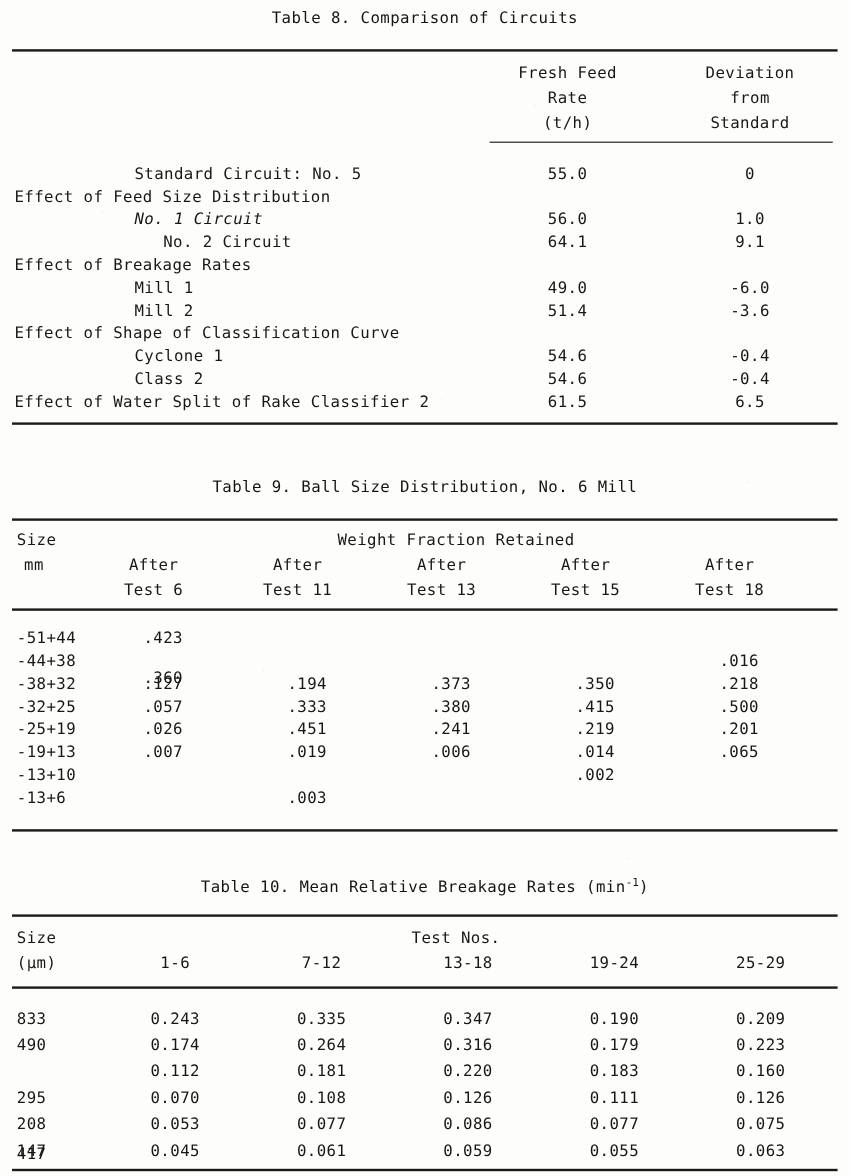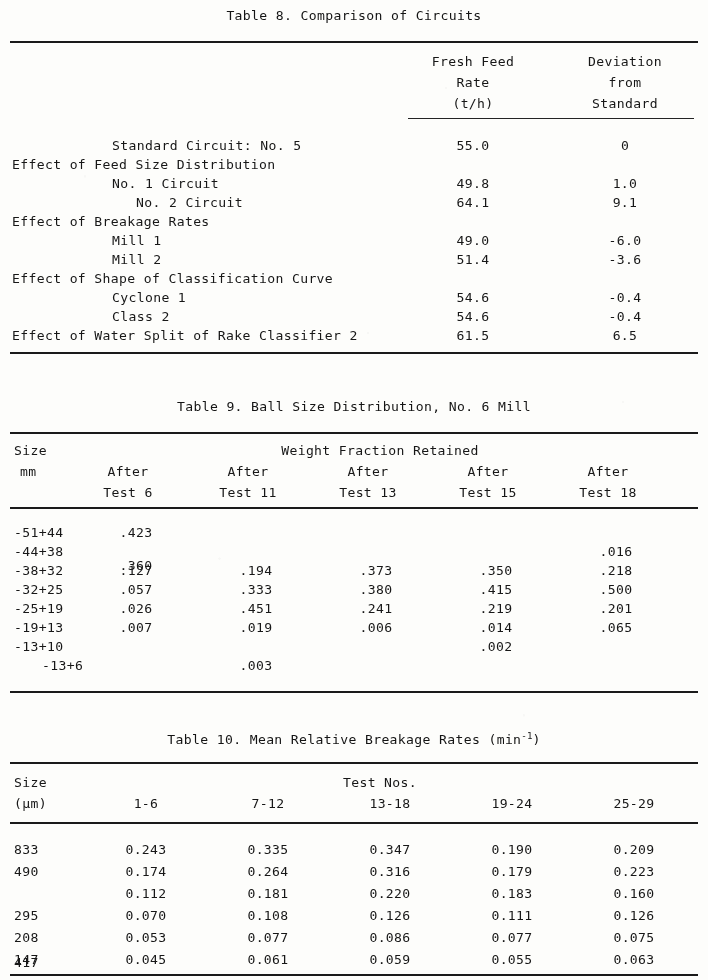--- a/index.html
+++ b/index.html
@@ -90,22 +90,22 @@
   <div>
 
     <div class="t" style="left:112px; top:137px;">Standard Circuit: No. 5</div>
     <div class="t c" style="left:418px; top:137px; width:110px;">55.0</div>
     <div class="t c" style="left:560px; top:137px; width:130px;">0</div>
 
     <div class="t" style="left:12px; top:156px;">Effect of Feed Size Distribution</div>
     <div class="t c" style="left:418px; top:156px; width:110px;"></div>
     <div class="t c" style="left:560px; top:156px; width:130px;"></div>
 
-    <div class="t" style="left:112px; top:175px;">No. 1 Circuit</div>
-    <div class="t c" style="left:418px; top:175px; width:110px;">49.8</div>
+    <div class="t" style="left:112px; top:175px;font-style:italic;">No. 1 Circuit</div>
+    <div class="t c" style="left:418px; top:175px; width:110px;">56.0</div>
     <div class="t c" style="left:560px; top:175px; width:130px;">1.0</div>
 
     <div class="t" style="left:112px; top:194px;padding-left:24px;">No. 2 Circuit</div>
     <div class="t c" style="left:418px; top:194px; width:110px;">64.1</div>
     <div class="t c" style="left:560px; top:194px; width:130px;">9.1</div>
 
     <div class="t" style="left:12px; top:213px;">Effect of Breakage Rates</div>
     <div class="t c" style="left:418px; top:213px; width:110px;"></div>
     <div class="t c" style="left:560px; top:213px; width:130px;"></div>
 
@@ -206,21 +206,21 @@
     <div class="t c" style="left:446px; top:619px; width:100px;">.014</div>
     <div class="t c" style="left:566px; top:619px; width:100px;">.065</div>
 
     <div class="t" style="left:14px; top:638px;">-13+10</div>
     <div class="t c" style="left:86px; top:638px; width:100px;"></div>
     <div class="t c" style="left:206px; top:638px; width:100px;"></div>
     <div class="t c" style="left:326px; top:638px; width:100px;"></div>
     <div class="t c" style="left:446px; top:638px; width:100px;">.002</div>
     <div class="t c" style="left:566px; top:638px; width:100px;"></div>
 
-    <div class="t" style="left:14px; top:657px;margin-left:28px;">-13+6</div>
+    <div class="t" style="left:14px; top:657px;">-13+6</div>
     <div class="t c" style="left:86px; top:657px; width:100px;"></div>
     <div class="t c" style="left:206px; top:657px; width:100px;">.003</div>
     <div class="t c" style="left:326px; top:657px; width:100px;"></div>
     <div class="t c" style="left:446px; top:657px; width:100px;"></div>
     <div class="t c" style="left:566px; top:657px; width:100px;"></div>
   </div>
 
   <div class="rule" style="left:10px; top:691px; width:688px;"></div>
 
   <div class="caption" style="top:730px;"><span>Table 10. Mean Relative Breakage Rates (min</span><sup>-1</sup><span>)</span></div>

